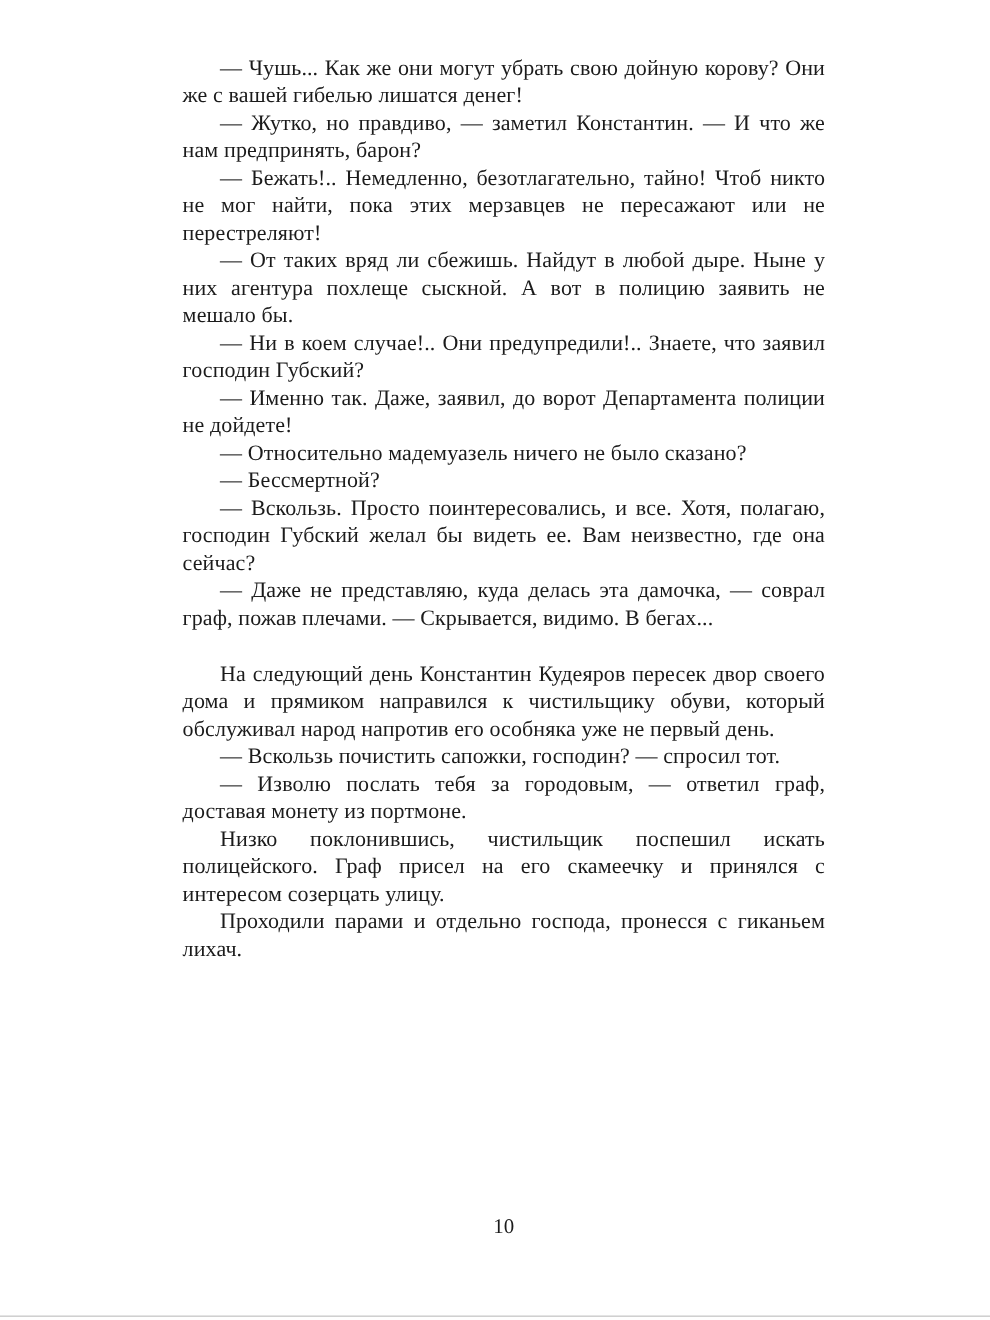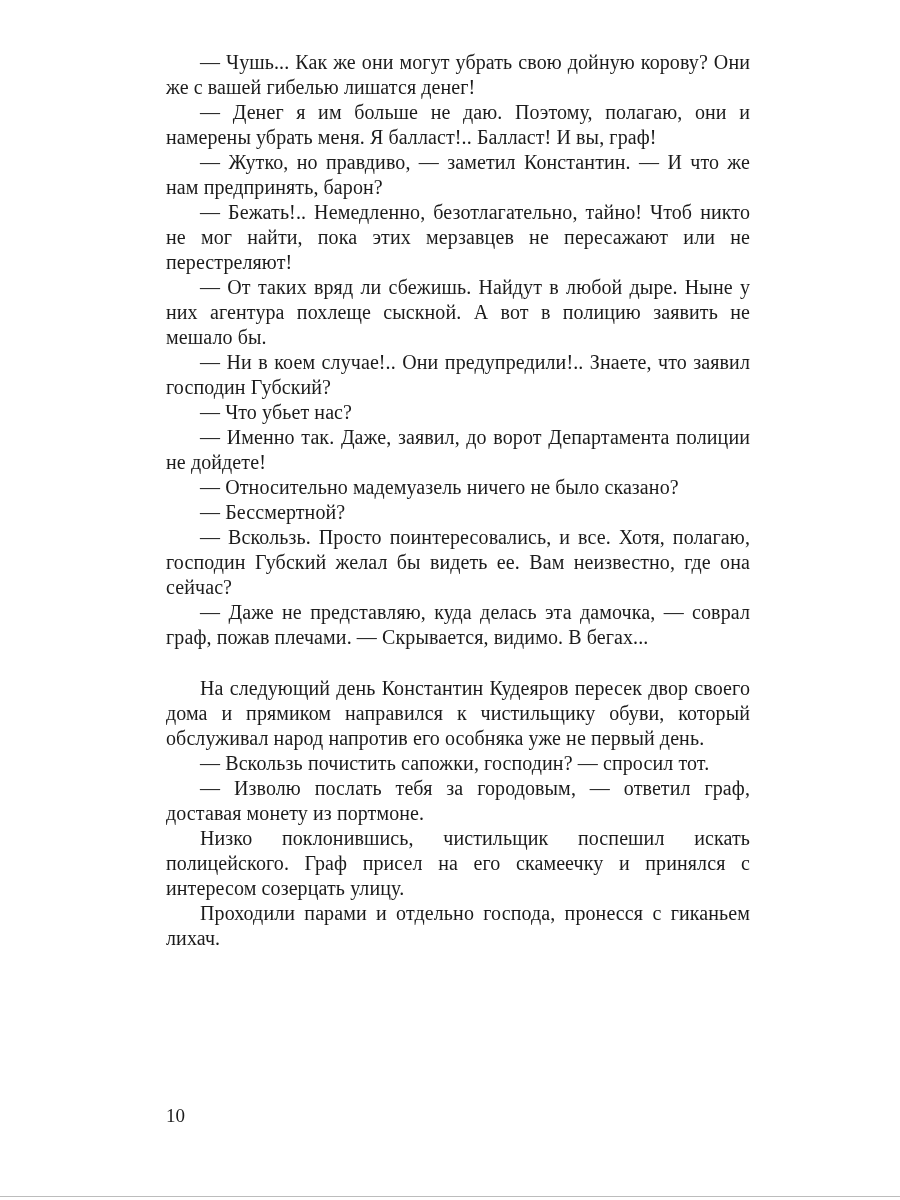--- a/index.html
+++ b/index.html
@@ -39,45 +39,43 @@
     text-indent: 34px;
   }
   .text-block p.section-break {
     margin-top: 26px;
   }
   .page-number {
     position: absolute;
     left: 166px;
     top: 1104px;
     width: 584px;
-    text-align: left;
+    text-align: center;
     font-size: 19px;
     line-height: 24px;
   }
   .bottom-rule {
     position: absolute;
     left: 0;
     top: 1196px;
     width: 900px;
     height: 1px;
     background: #bcbcbc;
   }
 </style>
 </head>
 <body>
 
 <div class="book-page">
   <div class="text-block">
       <p>— Чушь... Как же они могут убрать свою дойную корову? Они же с вашей гибелью лишатся денег!</p>
-      <p>— Денег я им больше не даю. Поэтому, полагаю, они и намерены убрать меня. Я балласт!.. Балласт! И вы, граф!</p>
       <p>— Жутко, но правдиво, — заметил Константин. — И что же нам предпринять, барон?</p>
       <p>— Бежать!.. Немедленно, безотлагательно, тайно! Чтоб никто не мог найти, пока этих мерзавцев не пересажают или не перестреляют!</p>
       <p>— От таких вряд ли сбежишь. Найдут в любой дыре. Ныне у них агентура похлеще сыскной. А вот в полицию заявить не мешало бы.</p>
       <p>— Ни в коем случае!.. Они предупредили!.. Знаете, что заявил господин Губский?</p>
-      <p>— Что убьет нас?</p>
       <p>— Именно так. Даже, заявил, до ворот Департамента полиции не дойдете!</p>
       <p>— Относительно мадемуазель ничего не было сказано?</p>
       <p>— Бессмертной?</p>
       <p>— Вскользь. Просто поинтересовались, и все. Хотя, полагаю, господин Губский желал бы видеть ее. Вам неизвестно, где она сейчас?</p>
       <p>— Даже не представляю, куда делась эта дамочка, — соврал граф, пожав плечами. — Скрывается, видимо. В бегах...</p>
       <p class="section-break">На следующий день Константин Кудеяров пересек двор своего дома и прямиком направился к чистильщику обуви, который обслуживал народ напротив его особняка уже не первый день.</p>
       <p>— Вскользь почистить сапожки, господин? — спросил тот.</p>
       <p>— Изволю послать тебя за городовым, — ответил граф, доставая монету из портмоне.</p>
       <p>Низко поклонившись, чистильщик поспешил искать полицейского. Граф присел на его скамеечку и принялся с интересом созерцать улицу.</p>
       <p>Проходили парами и отдельно господа, пронесся с гиканьем лихач.</p>

